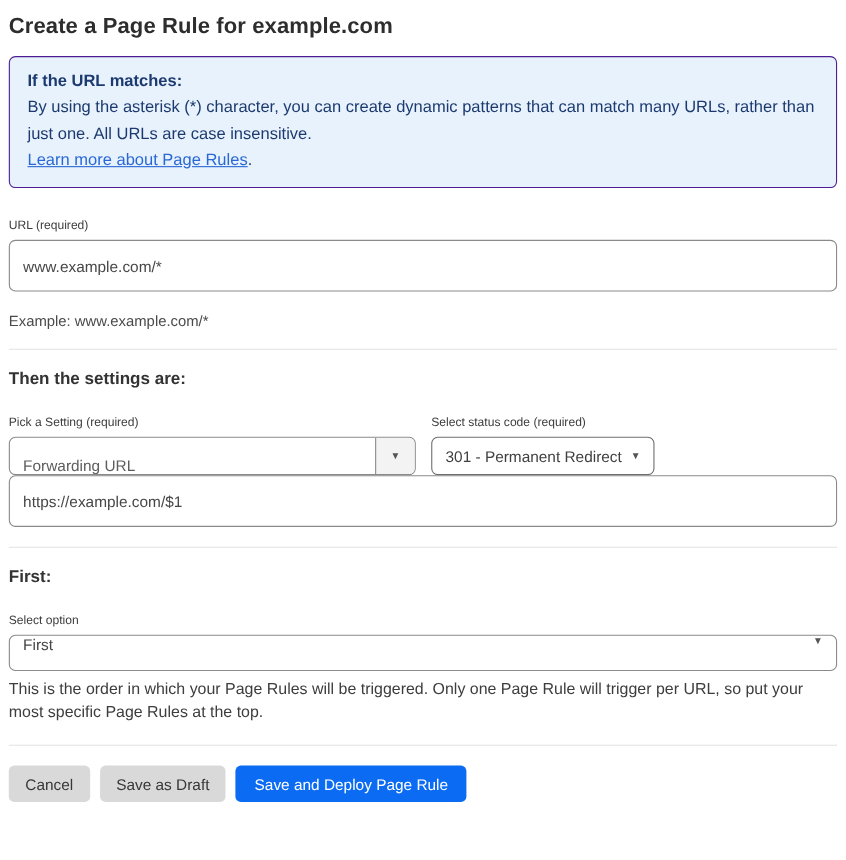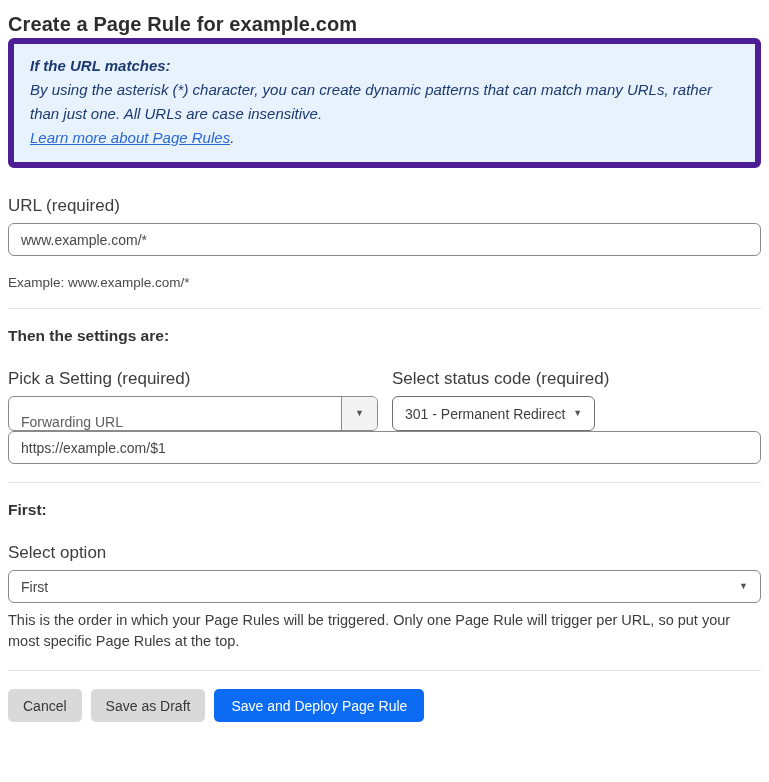--- a/index.html
+++ b/index.html
@@ -15,49 +15,48 @@
   .page-title {
     margin: 0;
     padding-top: 13px;
     font-size: 20px;
     font-weight: 700;
     color: #2d2d2d;
     letter-spacing: 0.1px;
   }
 
   .info-box {
-    margin-top: 2px;
+    margin-top: 15px;
     background: #e8f2fd;
-    border: 6px solid #4c1d95;
+    border: 1px solid #4c1d95;
     border-radius: 6px;
     padding: 10px 16px 12px 16px;
     font-size: 15px;
     line-height: 24px;
     color: #1c3a70;
-    font-style: italic;
   }
   .info-box .info-heading { font-weight: 700; }
   .info-box .info-link {
     color: #2968d4;
     text-decoration: underline;
     cursor: pointer;
   }
   .info-box .info-link-suffix { color: #1c3a70; }
 
   .field-label {
-    font-size: 17px;
+    font-size: 11px;
     color: #3d3d3d;
     margin-bottom: 7px;
   }
   .mt-28 { margin-top: 28px; }
   .mt-24 { margin-top: 24px; }
 
   .text-input {
     width: 100%;
-    height: 33px;
+    height: 47px;
     border: 1px solid #8a8a8a;
     border-radius: 6px;
     padding: 0 12px;
     font-family: "Liberation Sans", sans-serif;
     font-size: 14px;
     color: #474747;
     background: #ffffff;
     outline: none;
   }
 
@@ -140,21 +139,21 @@
   }
 
   .note-text {
     margin-top: 21px;
     font-size: 15px;
     color: #3f3f3f;
   }
 
   .wide-select {
     display: flex;
-    align-items: center;
+    align-items: flex-start;
     height: 33px;
     border: 1px solid #8a8a8a;
     border-radius: 6px;
     background: #ffffff;
     padding: 0 12px;
     cursor: pointer;
   }
   .wide-select .wide-text {
     flex: 1;
     font-size: 14px;

